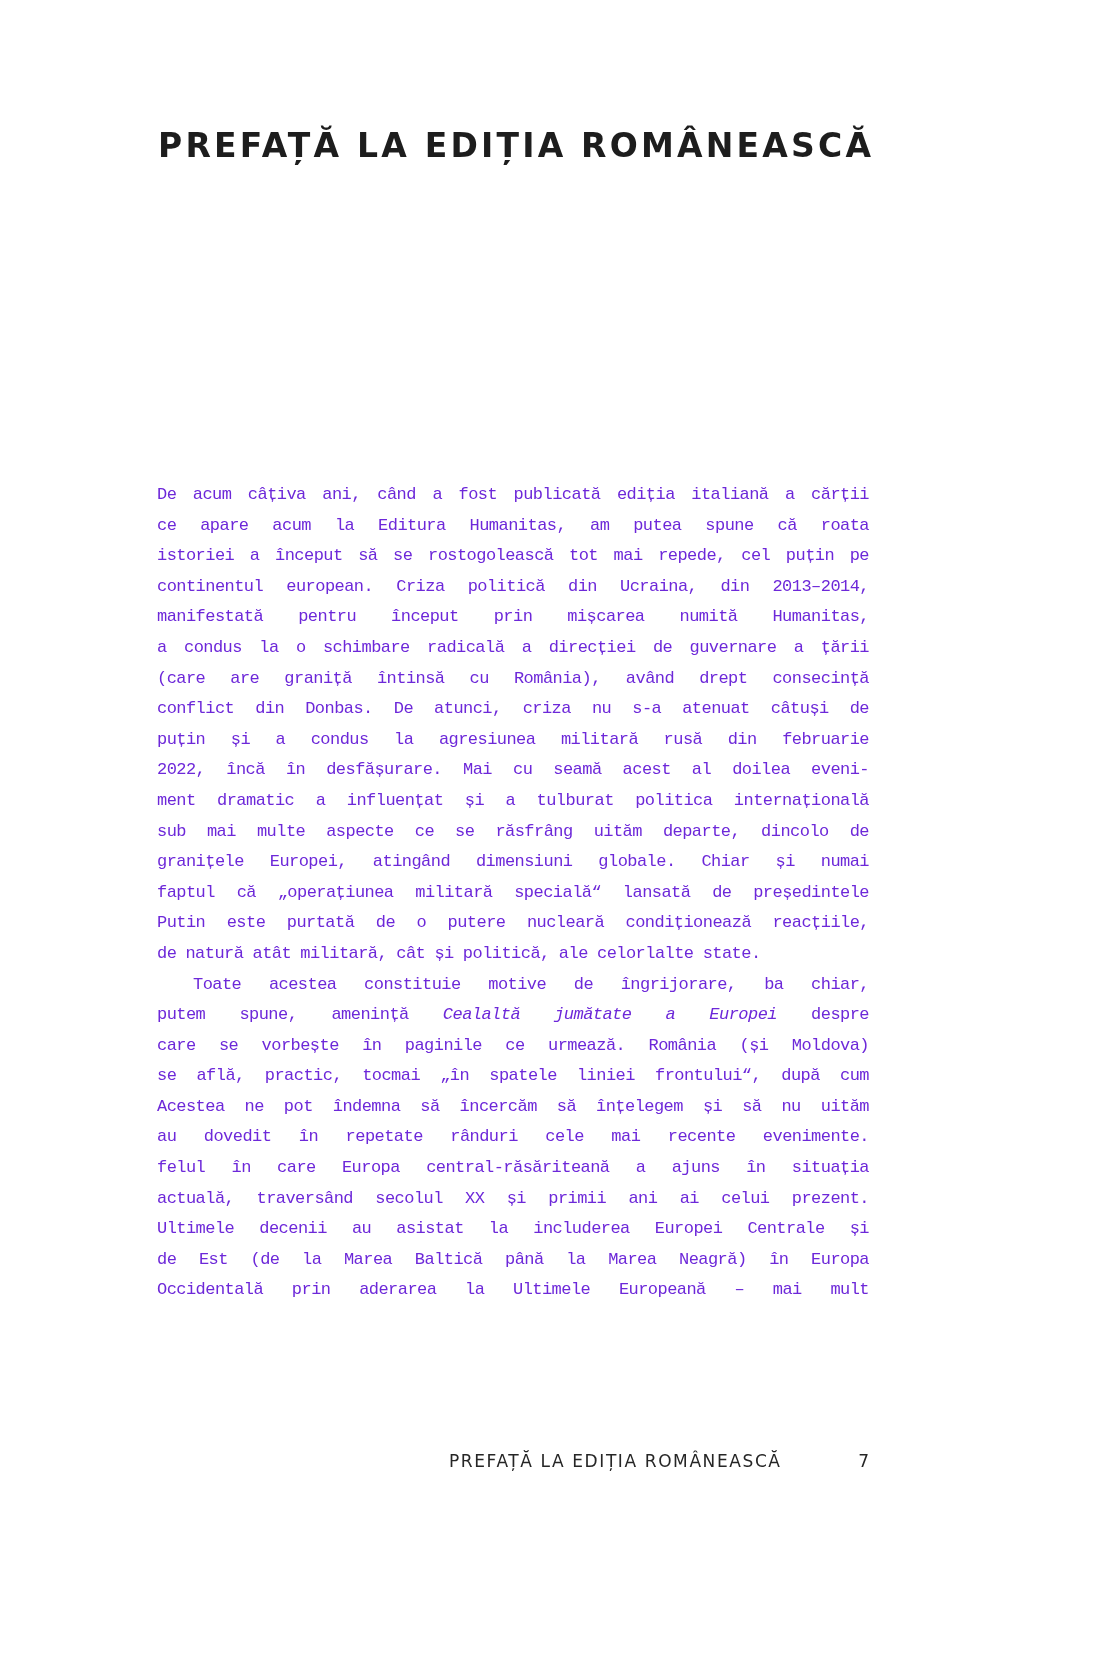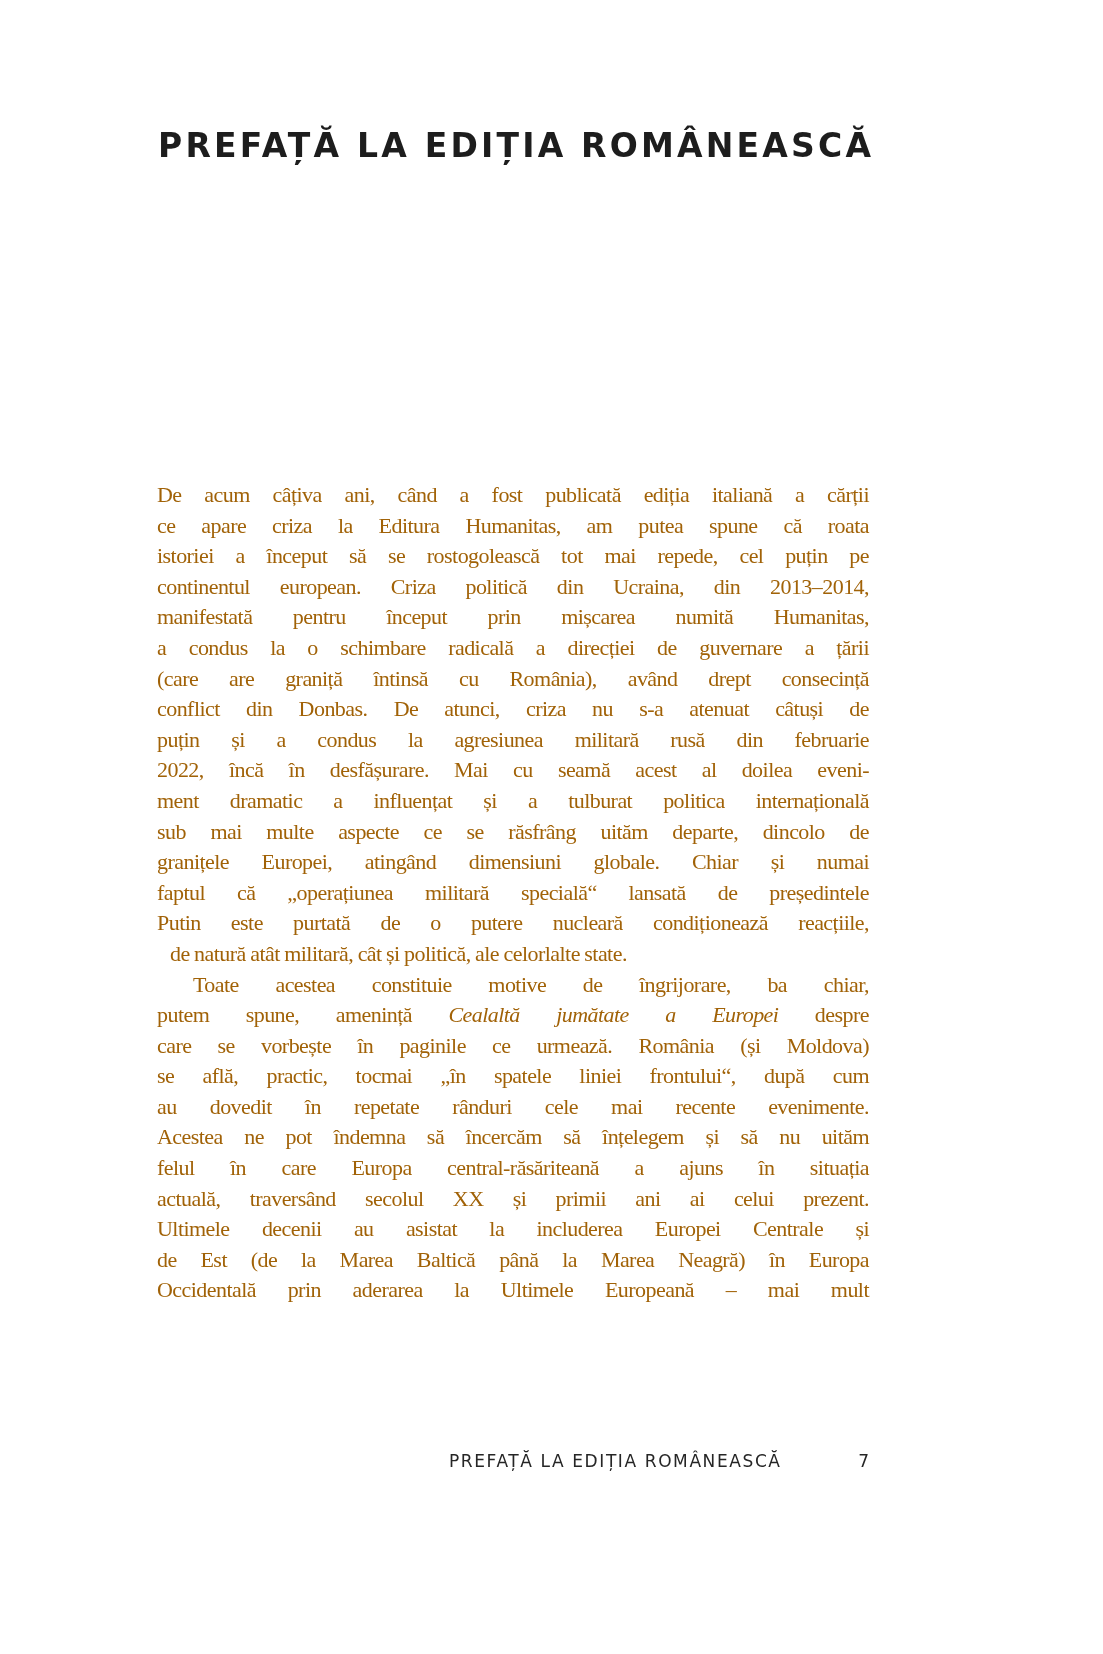--- a/index.html
+++ b/index.html
@@ -31,37 +31,36 @@
     font-size: 33px;
     letter-spacing: 3.2px;
     color: #1d1d1d;
     white-space: nowrap;
   }
   .body-text {
     position: absolute;
     left: 157px;
     top: 480px;
     width: 712px;
-    font-family: Liberation Serif, serif;
-    font-size: 22px;
+    font-family: Liberation Mono, monospace;
+    font-size: 17px;
     line-height: 30.6px;
-    color: #a16207;
+    color: #6d28d9;
   }
   .line {
     display: block;
     white-space: nowrap;
     text-align: justify;
     text-align-last: justify;
     height: 30.6px;
     letter-spacing: -0.55px;
     word-spacing: -0.5px;
   }
   .line.last {
     text-align-last: left;
-    margin-left: 13px;
   }
   .line.indent {
     padding-left: 36px;
   }
   .line em {
     font-style: italic;
   }
   .footer {
     position: absolute;
     top: 1451px;
@@ -90,21 +89,21 @@
 <body>
 
 <div class="page">
 
   <h1 class="chapter-title">PREFAȚĂ LA EDIȚIA ROMÂNEASCĂ</h1>
 
   <div class="body-text">
 
     <div>
       <span class="line">De acum câțiva ani, când a fost publicată ediția italiană a cărții</span>
-      <span class="line">ce apare criza la Editura Humanitas, am putea spune că roata</span>
+      <span class="line">ce apare acum la Editura Humanitas, am putea spune că roata</span>
       <span class="line">istoriei a început să se rostogolească tot mai repede, cel puțin pe</span>
       <span class="line">continentul european. Criza politică din Ucraina, din 2013–2014,</span>
       <span class="line">manifestată pentru început prin mișcarea numită Humanitas,</span>
       <span class="line">a condus la o schimbare radicală a direcției de guvernare a țării</span>
       <span class="line">(care are graniță întinsă cu România), având drept consecință</span>
       <span class="line">conflict din Donbas. De atunci, criza nu s-a atenuat câtuși de</span>
       <span class="line">puțin și a condus la agresiunea militară rusă din februarie</span>
       <span class="line">2022, încă în desfășurare. Mai cu seamă acest al doilea eveni-</span>
       <span class="line">ment dramatic a influențat și a tulburat politica internațională</span>
       <span class="line">sub mai multe aspecte ce se răsfrâng uităm departe, dincolo de</span>
@@ -112,22 +111,22 @@
       <span class="line">faptul că „operațiunea militară specială“ lansată de președintele</span>
       <span class="line">Putin este purtată de o putere nucleară condiționează reacțiile,</span>
       <span class="line last">de natură atât militară, cât și politică, ale celorlalte state.</span>
     </div>
 
     <div>
       <span class="line indent">Toate acestea constituie motive de îngrijorare, ba chiar,</span>
       <span class="line"><span>putem spune, amenință</span> <em>Cealaltă jumătate a Europei</em><span> despre</span></span>
       <span class="line">care se vorbește în paginile ce urmează. România (și Moldova)</span>
       <span class="line">se află, practic, tocmai „în spatele liniei frontului“, după cum</span>
+      <span class="line">Acestea ne pot îndemna să încercăm să înțelegem și să nu uităm</span>
       <span class="line">au dovedit în repetate rânduri cele mai recente evenimente.</span>
-      <span class="line">Acestea ne pot îndemna să încercăm să înțelegem și să nu uităm</span>
       <span class="line">felul în care Europa central-răsăriteană a ajuns în situația</span>
       <span class="line">actuală, traversând secolul XX și primii ani ai celui prezent.</span>
       <span class="line">Ultimele decenii au asistat la includerea Europei Centrale și</span>
       <span class="line">de Est (de la Marea Baltică până la Marea Neagră) în Europa</span>
       <span class="line">Occidentală prin aderarea la Ultimele Europeană – mai mult</span>
     </div>
   </div>
 
   <div class="footer">
     <span class="running-head">PREFAȚĂ LA EDIȚIA ROMÂNEASCĂ</span>

